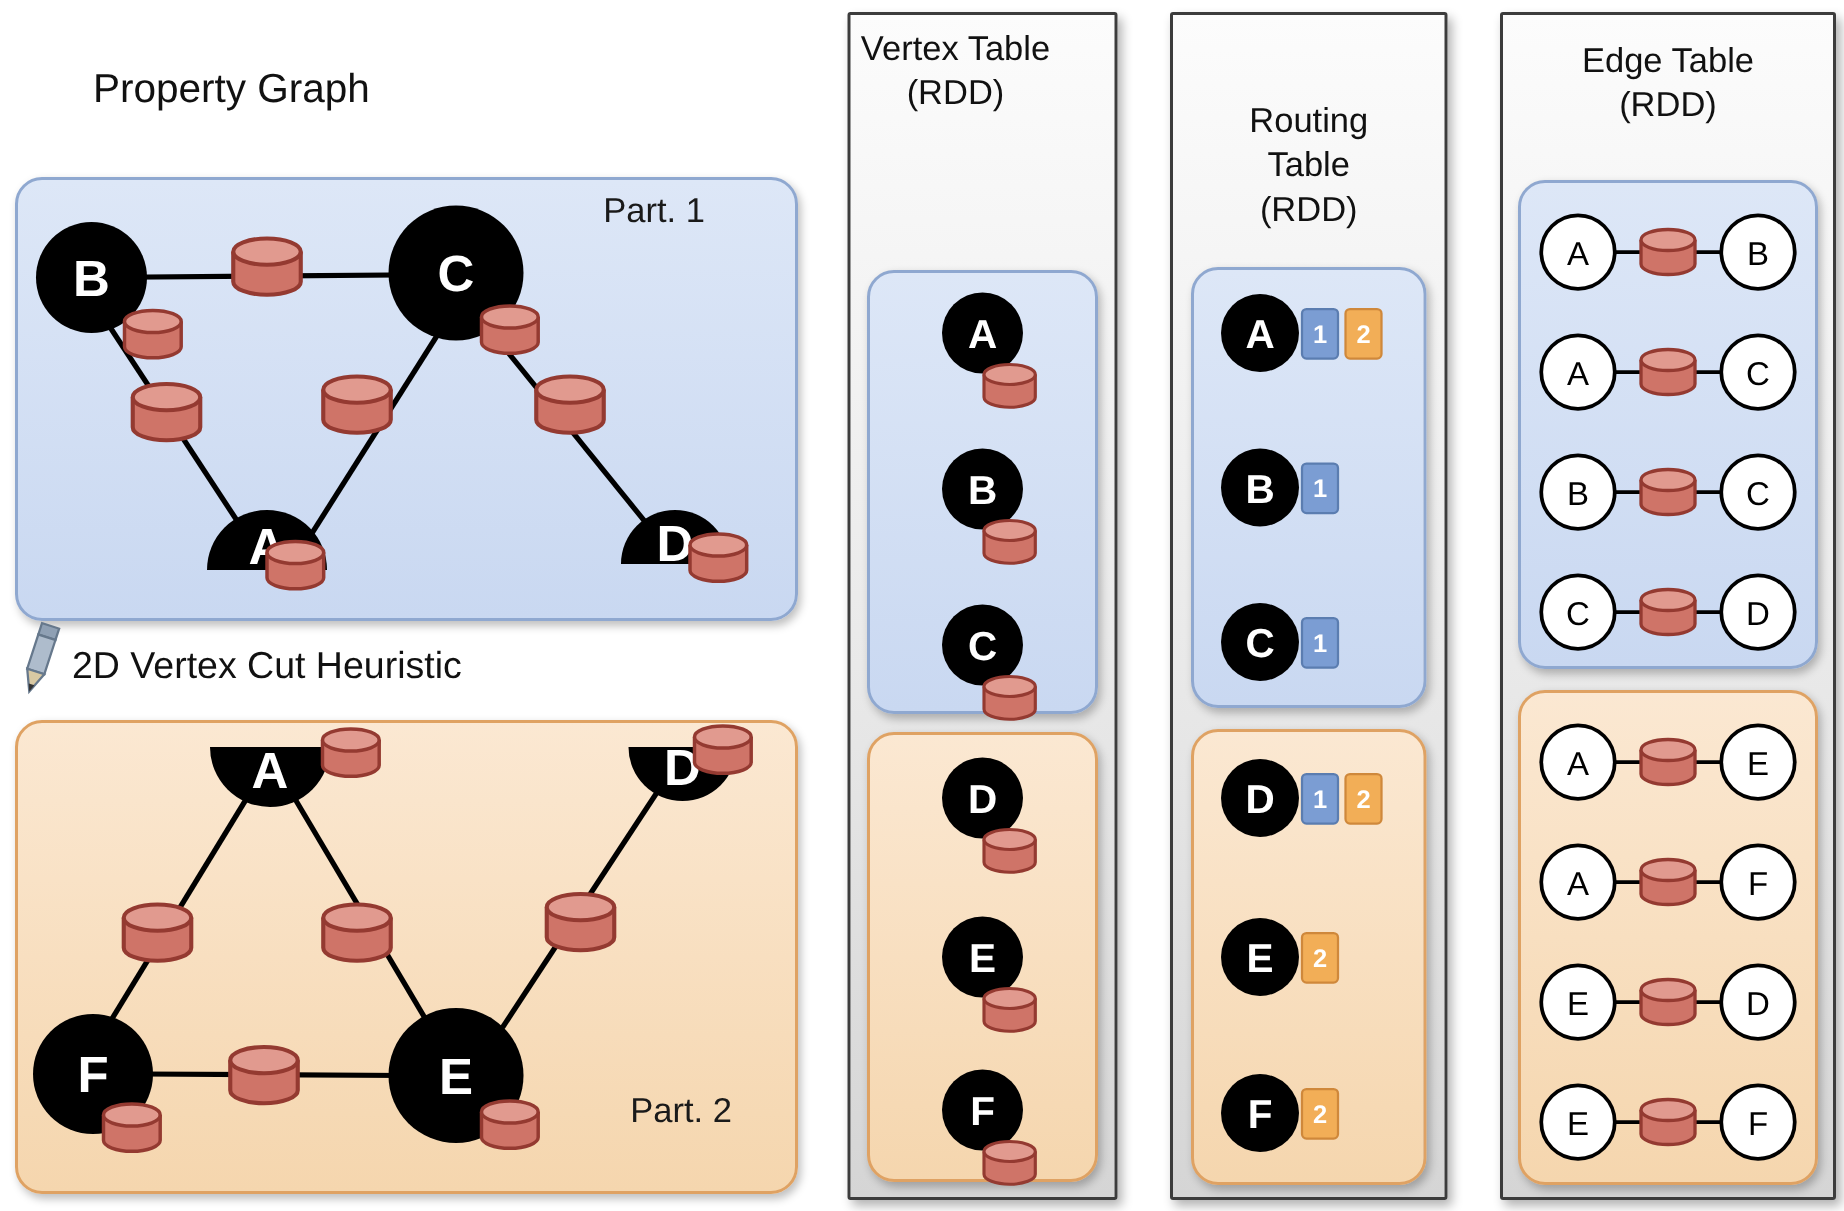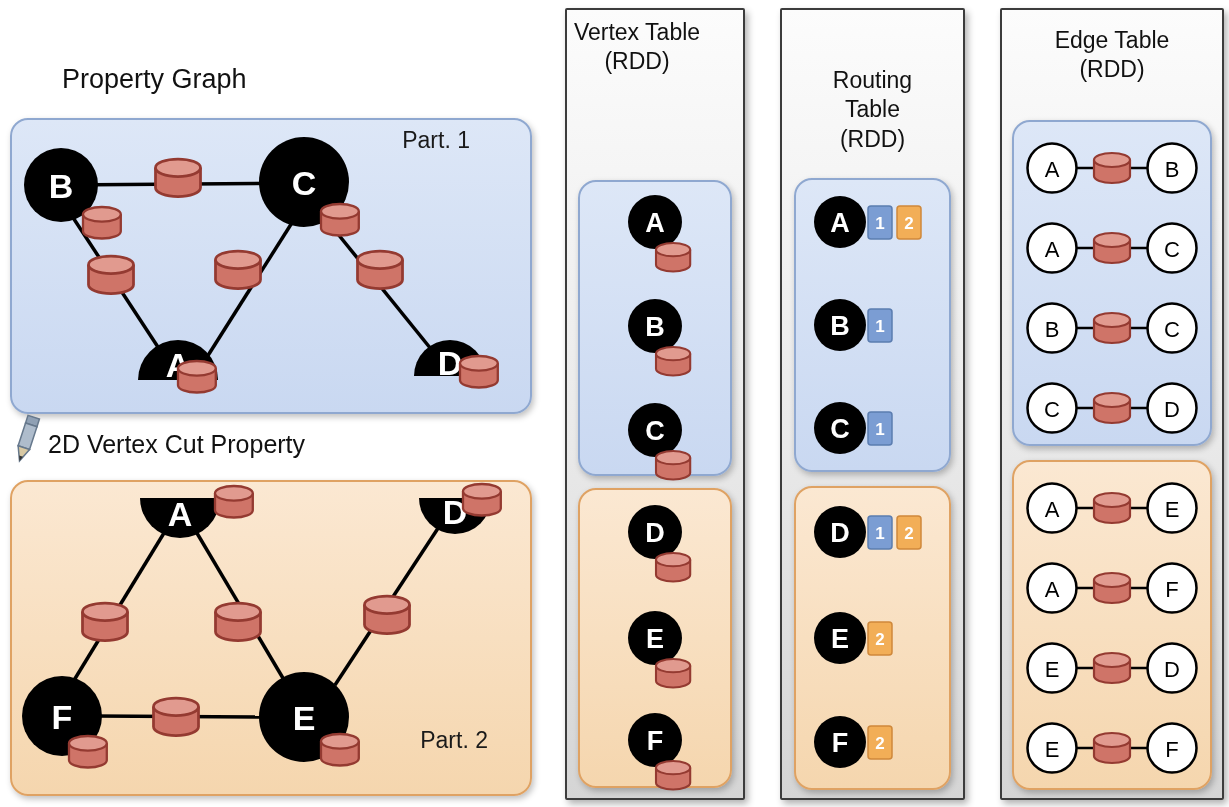--- a/index.html
+++ b/index.html
@@ -55,21 +55,21 @@
 
 <svg width="0" height="0" style="position:absolute" aria-hidden="true">
   <defs>
     <g id="cyl">
       <path d="M0,7 L0,23 A18,7 0 0 0 36,23 L36,7" fill="#cf7468" stroke="#943a31" stroke-width="2.2"></path>
       <ellipse cx="18" cy="7" rx="18" ry="7" fill="#e19a8f" stroke="#943a31" stroke-width="2.2"></ellipse>
     </g>
   </defs>
 </svg>
 
-<div class="page-title" style="left:62px;top:44px;margin-top:20px;">Property Graph</div>
+<div class="page-title" style="left:62px;top:44px;">Property Graph</div>
 
 <div class="part-blue" style="left:10px;top:118px;width:522px;height:296px;"></div>
 <svg class="layer" style="left:10px;top:118px;" width="522" height="296">
   <text x="460" y="30" text-anchor="end" class="part-label">Part. 1</text>
   <line class="gline" x1="51" y1="67" x2="294" y2="65"></line>
   <line class="gline" x1="60" y1="95" x2="165" y2="255"></line>
   <line class="gline" x1="285" y1="100" x2="185" y2="258"></line>
   <line class="gline" x1="315" y1="100" x2="438" y2="252"></line>
 
   <circle class="node" cx="51" cy="67" r="37"></circle>
@@ -92,21 +92,21 @@
 </svg>
 
 <svg class="layer" style="left:6px;top:414px;" width="40" height="54">
   <g transform="rotate(18 20 27)">
     <rect x="14" y="2" width="12" height="8" fill="#8fa0b4" stroke="#66788c" stroke-width="1.5"></rect>
     <rect x="14" y="10" width="12" height="24" fill="#aebccc" stroke="#66788c" stroke-width="1.5"></rect>
     <polygon points="14,34 26,34 20,48" fill="#d9c9a3" stroke="#66788c" stroke-width="1.5"></polygon>
     <polygon points="18,43 22,43 20,48" fill="#333333"></polygon>
   </g>
 </svg>
-<div class="heuristic-label" style="left:48px;top:430px;">2D Vertex Cut Property</div>
+<div class="heuristic-label" style="left:48px;top:430px;">2D Vertex Cut Heuristic</div>
 
 <div class="part-orange" style="left:10px;top:480px;width:522px;height:316px;"></div>
 <svg class="layer" style="left:10px;top:480px;" width="522" height="316">
   <text x="478" y="268" text-anchor="end" class="part-label">Part. 2</text>
   <line class="gline" x1="165" y1="35" x2="55" y2="215"></line>
   <line class="gline" x1="178" y1="38" x2="280" y2="210"></line>
   <line class="gline" x1="85" y1="236" x2="260" y2="237"></line>
   <line class="gline" x1="325" y1="205" x2="440" y2="30"></line>
 
   <path class="node" d="M130,18 A40,40 0 0 0 210,18 Z"></path>

